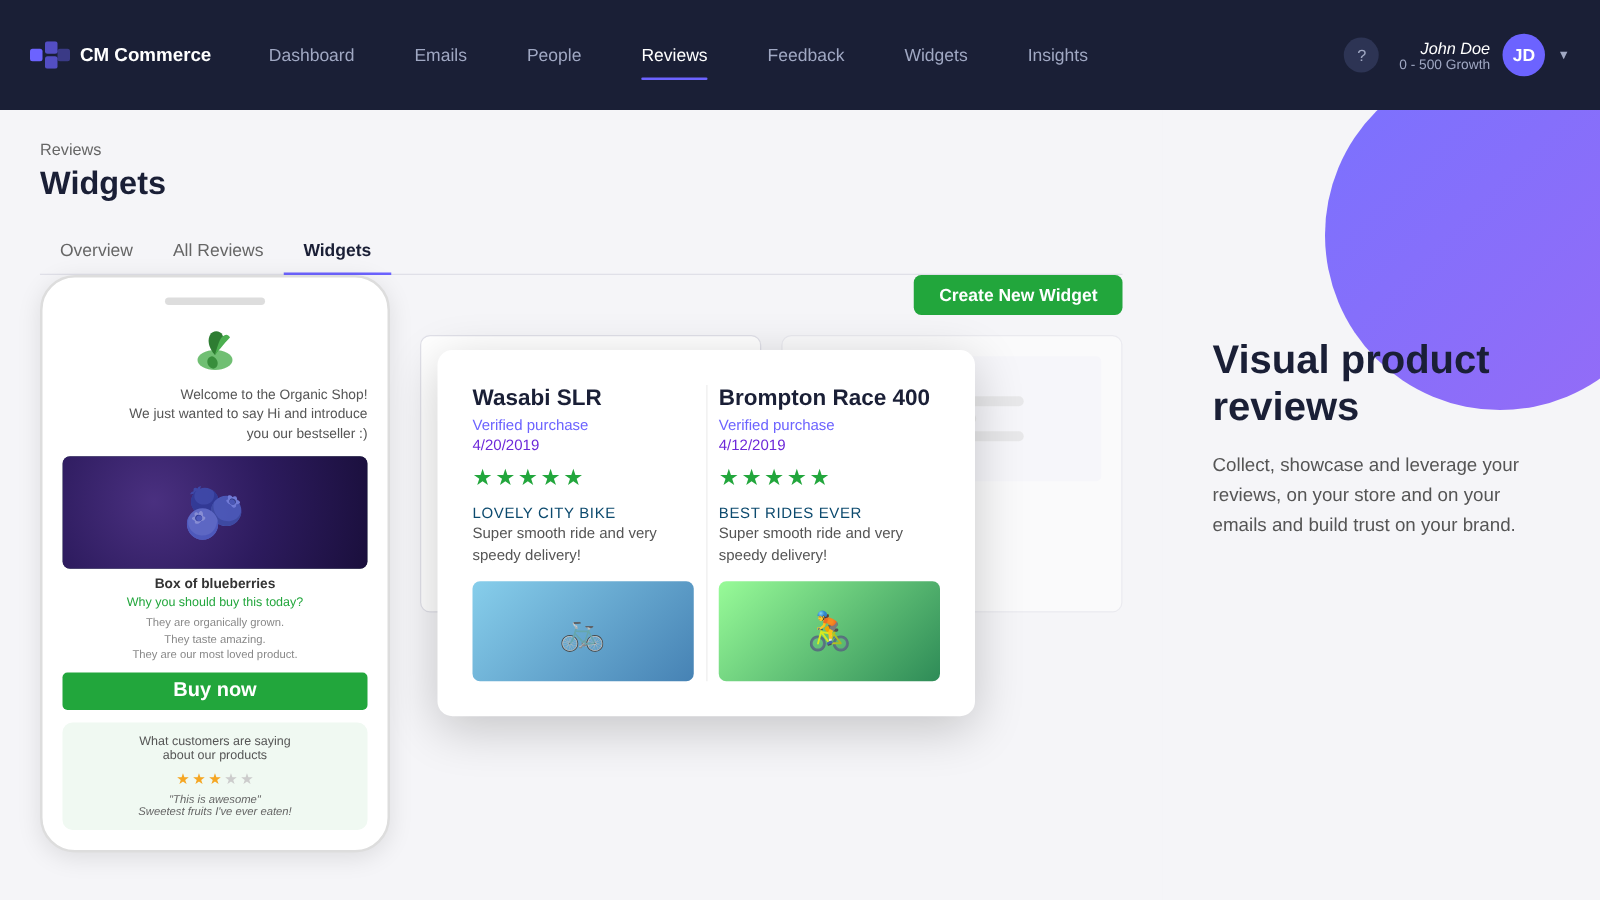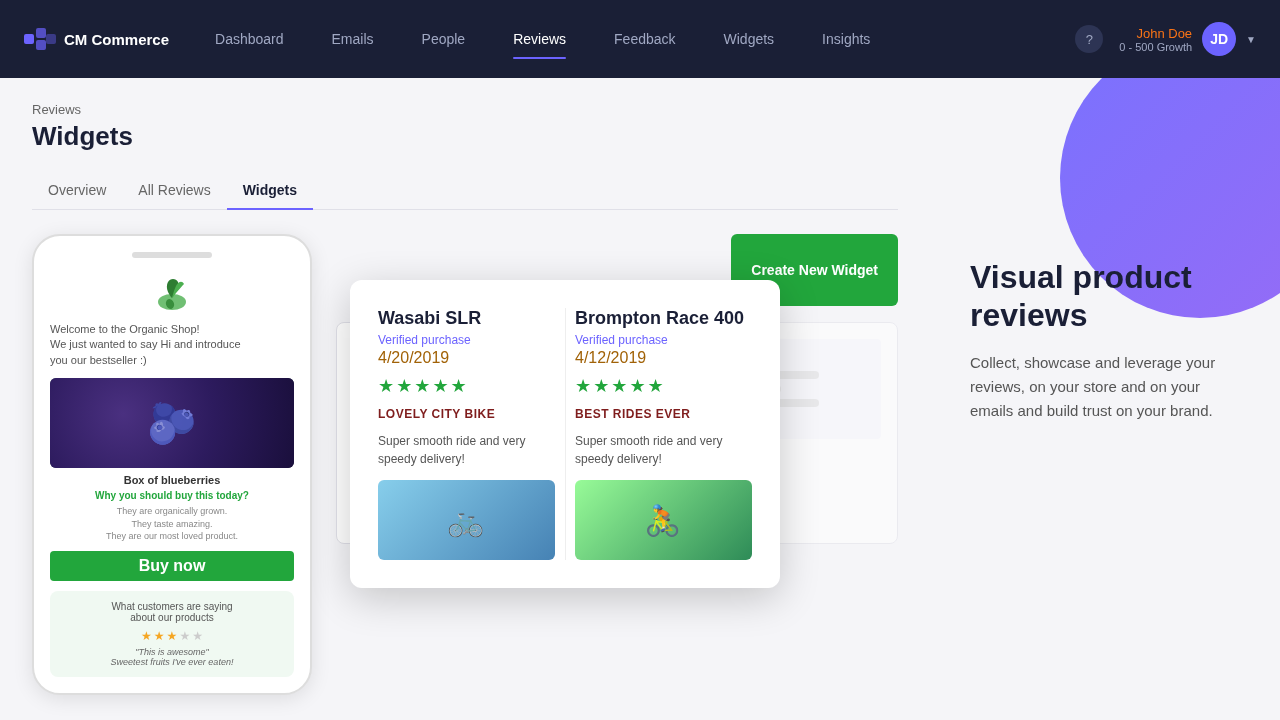--- a/index.html
+++ b/index.html
@@ -1,21 +1,21 @@
 <!DOCTYPE html>
 <html><head>
   <meta charset="utf-8">
   <style>
     * { margin: 0; padding: 0; box-sizing: border-box; }
     body { font-family: -apple-system, BlinkMacSystemFont, 'Segoe UI', sans-serif; background: #f0f0f5; width: 1280px; height: 720px; overflow: hidden; position: relative; }
 
     
     .navbar {
       background: #1a1f36;
-      height: 78px;
+      height: 88px;
       display: flex;
       align-items: center;
       padding: 0 24px;
       position: relative;
       z-index: 10;
     }
     .navbar-brand {
       display: flex;
       align-items: center;
       gap: 8px;
@@ -78,23 +78,24 @@
     .user-info {
       display: flex;
       align-items: center;
       gap: 10px;
       cursor: pointer;
     }
     .user-text {
       text-align: right;
     }
     .user-name {
-      color: #f97316;
+      color: #ffffff;
       font-size: 13px;
       font-weight: 500;
+      font-style: italic;
     }
     .user-plan {
       color: #a0a8c3;
       font-size: 11px;
     }
     .avatar {
       width: 34px;
       height: 34px;
       border-radius: 50%;
       background: #6c63ff;
@@ -144,21 +145,20 @@
       font-size: 13px;
       color: #333;
       cursor: pointer;
     }
 
     
     .tabs {
       display: flex;
       gap: 0;
       border-bottom: 1px solid #e0e0e8;
-      margin-bottom: 24px;
     }
     .tab {
       padding: 10px 16px;
       font-size: 14px;
       color: #666;
       cursor: pointer;
       border-bottom: 2px solid transparent;
       margin-bottom: -1px;
     }
     .tab.active {
@@ -192,21 +192,21 @@
       height: 6px;
       background: #ddd;
       border-radius: 3px;
       margin: 0 auto 16px;
     }
     .phone-logo {
       text-align: center;
       margin-bottom: 8px;
     }
     .phone-welcome {
-      text-align: left;
+      text-align: right;
       font-size: 11px;
       color: #555;
       margin-bottom: 10px;
       line-height: 1.4;
     }
     .phone-product-img {
       width: 100%;
       height: 90px;
       background: linear-gradient(135deg, #4a5568, #2d3748);
       border-radius: 6px;
@@ -235,21 +235,21 @@
       text-align: center;
       font-size: 11px;
       font-weight: 600;
       color: #333;
       margin-bottom: 4px;
     }
     .phone-why-buy {
       text-align: center;
       font-size: 10px;
       color: #22a63c;
-      font-weight: 700;
+      font-weight: 400;
       margin-bottom: 4px;
     }
     .phone-desc {
       text-align: center;
       font-size: 9px;
       color: #888;
       line-height: 1.4;
       margin-bottom: 8px;
     }
     .phone-buy-btn {
@@ -297,21 +297,21 @@
     .create-widget-row {
       display: flex;
       justify-content: flex-end;
       margin-bottom: 16px;
     }
     .create-widget-btn {
       background: #22a63c;
       color: #fff;
       border: none;
       border-radius: 6px;
-      padding: 28px 20px;
+      padding: 8px 20px;
       font-size: 14px;
       font-weight: 600;
       cursor: pointer;
     }
 
     
     .widget-cards {
       display: grid;
       grid-template-columns: 1fr 1fr;
       gap: 16px;
@@ -419,36 +419,36 @@
       font-weight: 700;
       color: #1a1f36;
       margin-bottom: 4px;
     }
     .popup-verified {
       color: #6c63ff;
       font-size: 12px;
       margin-bottom: 2px;
     }
     .popup-date {
-      color: #a16207;
-      font-size: 16px;
+      color: #6d28d9;
+      font-size: 12px;
       margin-bottom: 8px;
     }
     .popup-stars {
       display: flex;
       gap: 2px;
       margin-bottom: 10px;
     }
     .popup-star { color: #22a63c; font-size: 18px; }
     .popup-review-title {
       font-size: 12px;
-      font-weight: 700;
-      color: #7f1d1d;
+      font-weight: 400;
+      color: #0c4a6e;
       letter-spacing: 0.5px;
-      margin-bottom: 11px;
+      margin-bottom: 0;
     }
     .popup-review-body {
       font-size: 12px;
       color: #555;
       line-height: 1.5;
       margin-bottom: 12px;
     }
 
     
     .right-corner {

